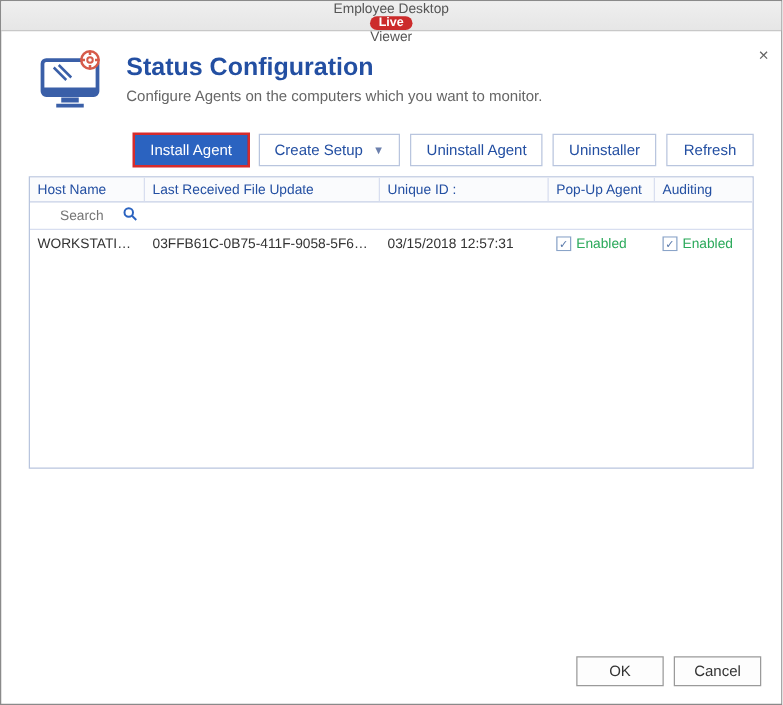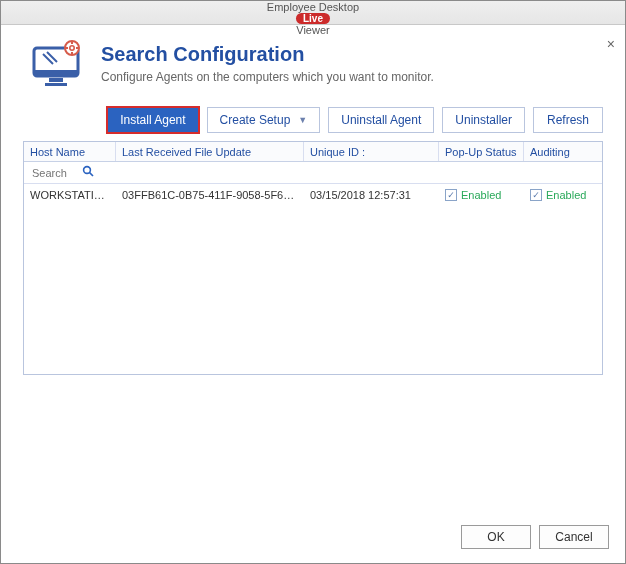--- a/index.html
+++ b/index.html
@@ -147,20 +147,21 @@
     color: #888;
     font-size: 11px;
     height: 100%;
   }
   .search-row input {
     border: none;
     width: 48px;
     font-size: 11px;
     color: #888;
     background: transparent;
+    margin-left: 16px;
   }
   .search-row .mag {
     color: #2b63c0;
     font-size: 12px;
     margin-left: 4px;
   }
   .grid-row {
     height: 22px;
     font-size: 11px;
   }
@@ -234,42 +235,42 @@
               <rect x="-1" y="-7" width="2" height="3"></rect>
               <rect x="-1" y="4" width="2" height="3"></rect>
               <rect x="-7" y="-1" width="3" height="2"></rect>
               <rect x="4" y="-1" width="3" height="2"></rect>
             </g>
           <circle r="2.2" fill="none" stroke="#d65b4a" stroke-width="1.6"></circle>
         </g>
       </svg>
     </div>
     <div>
-      <div class="title">Search Configuration</div>
+      <div class="title">Status Configuration</div>
       <div class="subtitle">Configure Agents on the computers which you want to monitor.</div>
     </div>
   </div>
 
   <div class="toolbar">
     <button class="btn primary highlight">Install Agent</button>
     <button class="btn">
       <span>Create Setup</span>
       <span class="dd">▼</span>
     </button>
     <button class="btn">Uninstall Agent</button>
     <button class="btn">Uninstaller</button>
     <button class="btn">Refresh</button>
   </div>
 
   <div class="grid-wrap">
     <div class="grid-head">
       <div>Host Name</div>
       <div>Last Received File Update</div>
       <div>Unique ID :</div>
-      <div>Pop-Up Status</div>
+      <div>Pop-Up Agent</div>
       <div>Auditing</div>
     </div>
     <div class="search-row">
       <div class="sc">
         <input type="text" placeholder="Search" style="">
         <span class="mag">
           <svg width="12" height="12" viewBox="0 0 12 12">
               <circle cx="5" cy="5" r="3.4" fill="none" stroke="#2b63c0" stroke-width="1.6"></circle>
               <line x1="7.6" y1="7.6" x2="11" y2="11" stroke="#2b63c0" stroke-width="1.6"></line>
             </svg>

